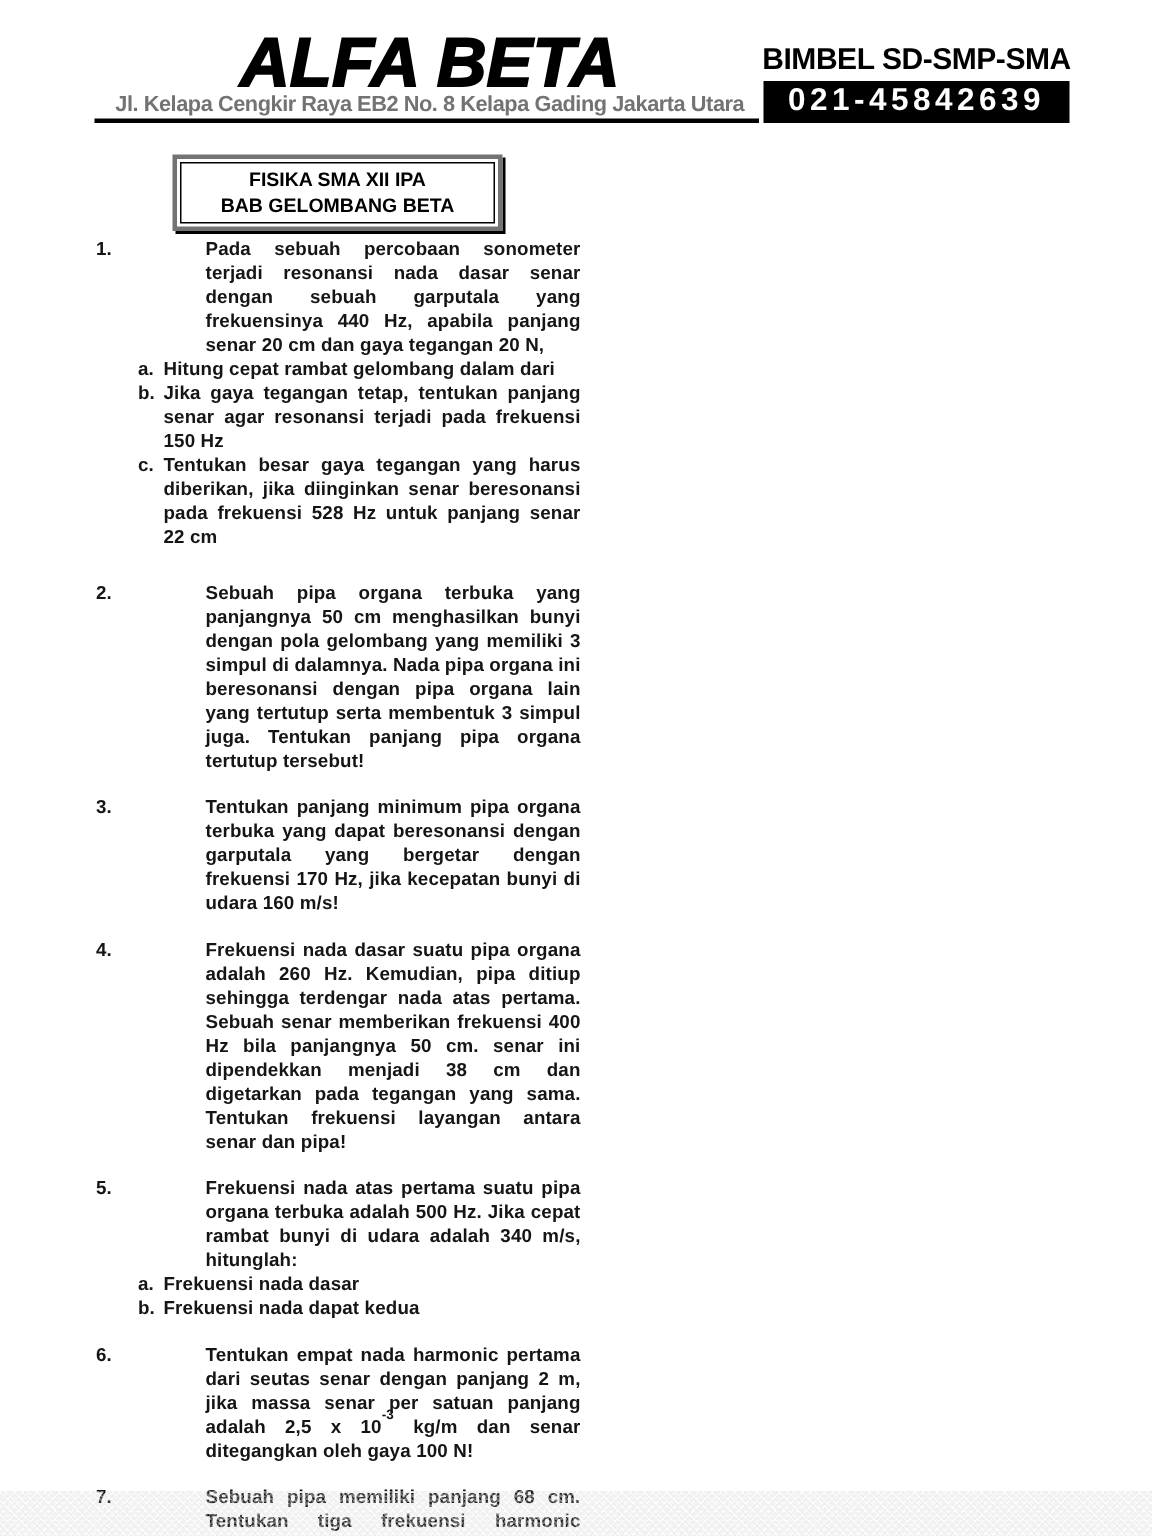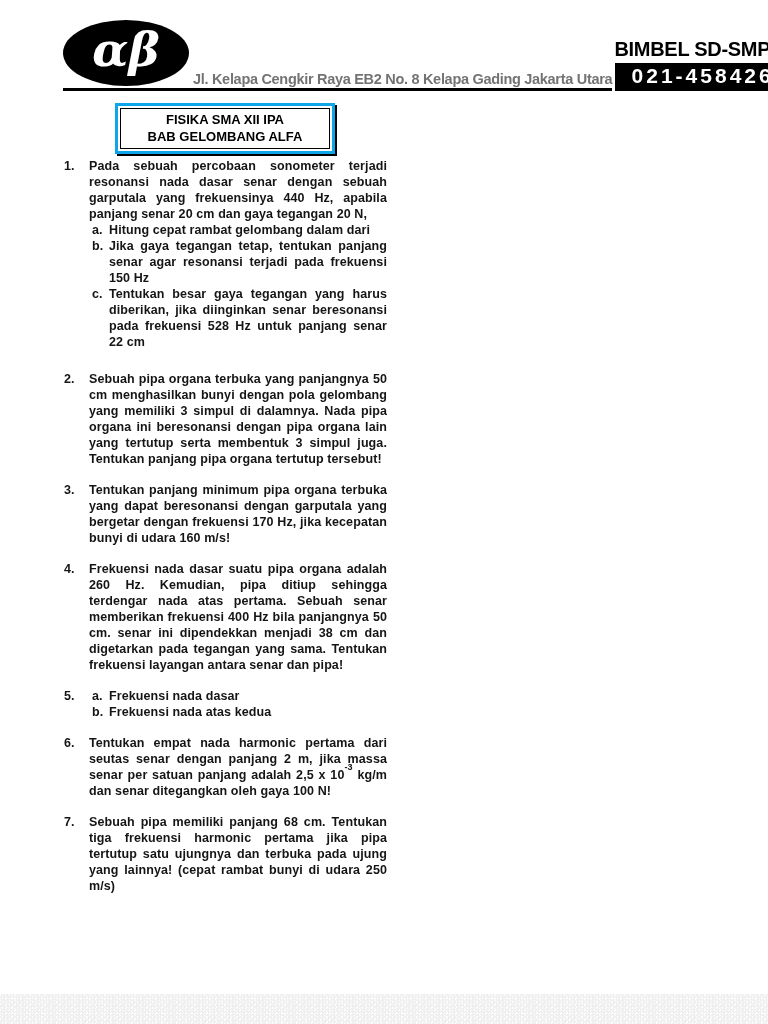--- a/index.html
+++ b/index.html
@@ -52,21 +52,21 @@
   .phone {
     margin-top:2px; width:100%; text-align:center;
     background:#000; color:#fff; font-weight:bold;
     font-size:21px; letter-spacing:3px; padding:1px 6px 3px;
     white-space:nowrap;
   }
   
   .titlebox {
     position:absolute; top:103px; left:115px;
     width:220px;
-    border:3px solid #0ea5e9;
+    border:3px solid #737373;
     padding:2px;
     box-shadow:2px 2px 0 #000;
     background:#fff;
   }
   .titlebox-inner {
     border:1px solid #000;
     text-align:center; font-weight:bold;
     font-size:13px; line-height:17px;
     padding:2px 2px 3px;
     color:#000;
@@ -76,21 +76,21 @@
     position:absolute; top:158px; left:64px;
     width:323px;
     font-size:12.5px; font-weight:bold; line-height:16px;
     color:#151515;
     letter-spacing:0.1px;
   }
   .problem { display:flex; margin-bottom:15px; }
   .problem.gap-lg { margin-bottom:21px; }
   .pnum { width:25px; flex-shrink:0; }
   .pbody { flex:1; min-width:0; }
-  .ptext { text-align:justify; }
+  .ptext { text-align:justify;margin-left:48px; }
   .sub { display:flex; margin-left:3px; }
   .slabel { width:17px; flex-shrink:0; }
   .stext { flex:1; text-align:justify; min-width:0; }
   sup.exp { font-size:9px; line-height:0; position:relative; top:-4px; }
   
   .scan-noise {
     position:absolute; left:0; right:0; bottom:0; height:30px;
     background-image:
       repeating-conic-gradient(#e3e3e3 0% 25%, rgba(255,255,255,0) 0% 50%),
       repeating-conic-gradient(rgba(214,214,214,0.55) 0% 25%, rgba(255,255,255,0) 0% 50%);
@@ -99,37 +99,35 @@
     opacity:0.55;
   }
 </style>
 </head>
 <body>
 
 <div class="page">
 
   <header class="letterhead">
     <div class="hdr-left">
-      <div class="logo-ellipse">
-        <span class="logo-text">αβ</span>
-      </div>
       <div class="brand-block">
+        <div class="brand">ALFA BETA</div>
         <div class="address">Jl. Kelapa Cengkir Raya EB2 No. 8 Kelapa Gading Jakarta Utara</div>
       </div>
     </div>
     <div class="hdr-right">
       <div class="tagline">BIMBEL SD-SMP-SMA</div>
       <div class="phone">021-45842639</div>
     </div>
   </header>
 
   <div class="titlebox">
     <div class="titlebox-inner">
       <div>FISIKA SMA XII IPA</div>
-      <div>BAB GELOMBANG ALFA</div>
+      <div>BAB GELOMBANG BETA</div>
     </div>
   </div>
 
   <main class="problems">
 
     <div class="problem gap-lg">
       <div class="pnum">1.</div>
       <div class="pbody">
         <div class="ptext">Pada sebuah percobaan sonometer terjadi resonansi nada dasar senar dengan sebuah garputala yang frekuensinya 440 Hz, apabila panjang senar 20 cm dan gaya tegangan 20 N,</div>
         <div class="sub">
@@ -164,27 +162,28 @@
     <div class="problem">
       <div class="pnum">4.</div>
       <div class="pbody">
         <div class="ptext">Frekuensi nada dasar suatu pipa organa adalah 260 Hz. Kemudian, pipa ditiup sehingga terdengar nada atas pertama. Sebuah senar memberikan frekuensi 400 Hz bila panjangnya 50 cm. senar ini dipendekkan menjadi 38 cm dan digetarkan pada tegangan yang sama. Tentukan frekuensi layangan antara senar dan pipa!</div>
       </div>
     </div>
 
     <div class="problem">
       <div class="pnum">5.</div>
       <div class="pbody">
+        <div class="ptext">Frekuensi nada atas pertama suatu pipa organa terbuka adalah 500 Hz. Jika cepat rambat bunyi di udara adalah 340 m/s, hitunglah:</div>
         <div class="sub">
           <div class="slabel">a.</div>
           <div class="stext">Frekuensi nada dasar</div>
         </div>
         <div class="sub">
           <div class="slabel">b.</div>
-          <div class="stext">Frekuensi nada atas kedua</div>
+          <div class="stext">Frekuensi nada dapat kedua</div>
         </div>
       </div>
     </div>
 
     <div class="problem">
       <div class="pnum">6.</div>
       <div class="pbody">
         <div class="ptext"><span>Tentukan empat nada harmonic pertama dari seutas senar dengan panjang 2 m, jika massa senar per satuan panjang adalah 2,5 x 10</span><sup class="exp">-3</sup><span> kg/m dan senar ditegangkan oleh gaya 100 N!</span></div>
       </div>
     </div>

